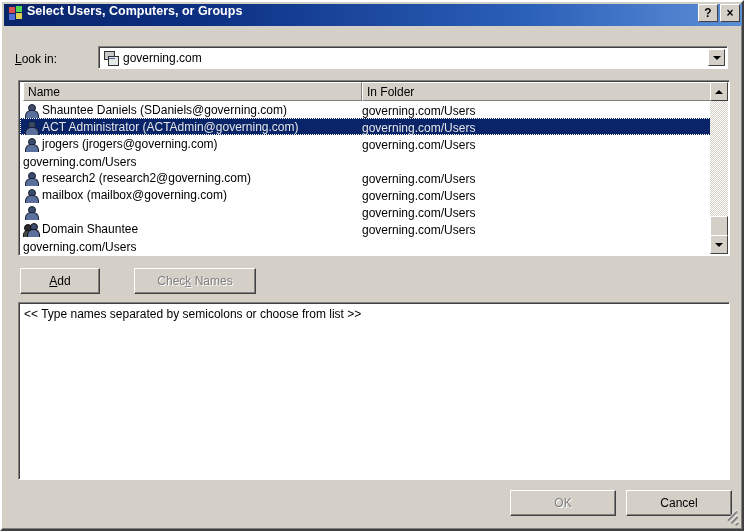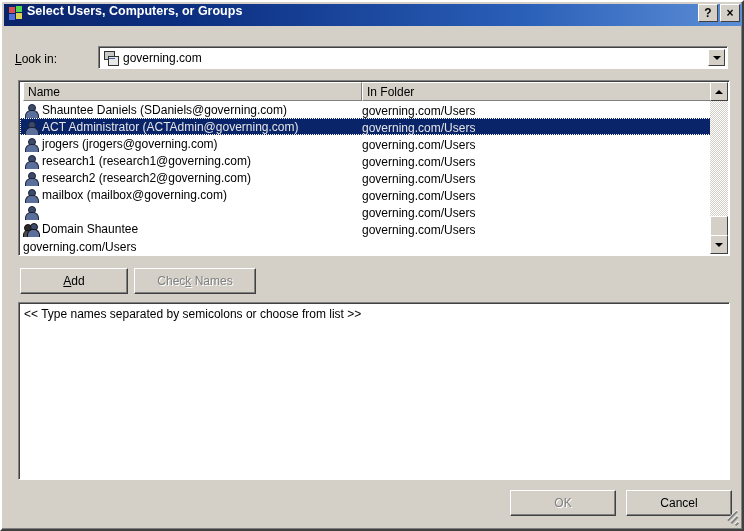--- a/index.html
+++ b/index.html
@@ -360,21 +360,21 @@
   .btn::before {
     content: "";
     position: absolute;
     left: 0; top: 0; right: 0; bottom: 0;
     border-right: 1px solid #808080;
     border-bottom: 1px solid #808080;
     pointer-events: none;
   }
   .btn.disabled { color: #808080; text-shadow: 1px 1px 0 #ffffff; }
 
-  #add-button    { position: absolute; left: 18px;  top: 266px; width: 108px; height: 26px; }
+  #add-button    { position: absolute; left: 18px;  top: 266px; width: 80px; height: 26px; }
   #check-names-button { position: absolute; left: 132px; top: 266px; width: 122px; height: 26px; }
   #ok-button     { position: absolute; left: 508px; top: 488px; width: 106px; height: 26px; }
   #cancel-button { position: absolute; left: 624px; top: 488px; width: 106px; height: 26px; }
 
   
   .names-box {
     position: absolute;
     left: 16px; top: 300px;
     width: 712px; height: 178px;
     background: #ffffff;
@@ -478,27 +478,20 @@
           <div class="lv-cell-name">
             <span class="row-icon ic-user">
               <span class="head"></span>
               <span class="body"></span>
             </span>
             <span>jrogers (jrogers@governing.com)</span>
           </div>
           <div class="lv-cell-folder">governing.com/Users</div>
         </div>
         <div class="lv-row">
-          <div class="lv-cell-name">
-            <span class="row-icon ic-user">
-              <span class="head"></span>
-              <span class="body"></span>
-            </span>
-            <span>research1 (research1@governing.com)</span>
-          </div>
           <div class="lv-cell-folder">governing.com/Users</div>
         </div>
         <div class="lv-row">
           <div class="lv-cell-name">
             <span class="row-icon ic-user">
               <span class="head"></span>
               <span class="body"></span>
             </span>
             <span>research2 (research2@governing.com)</span>
           </div>

